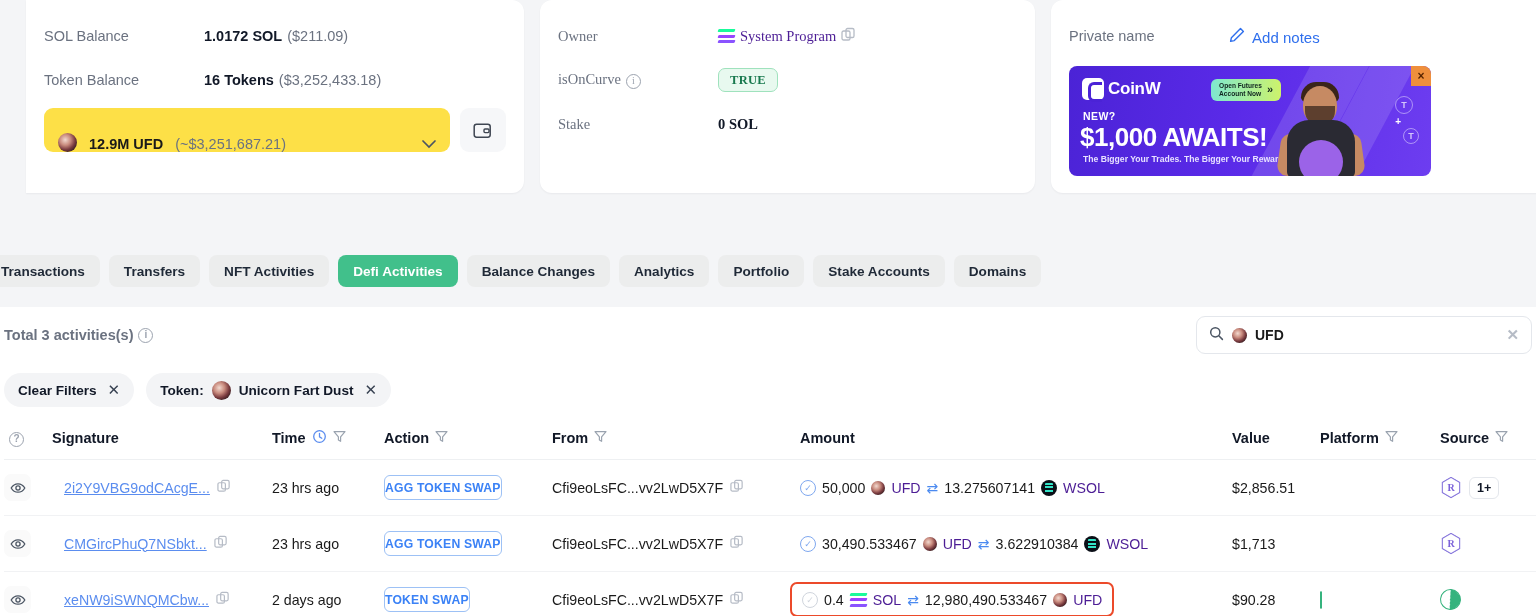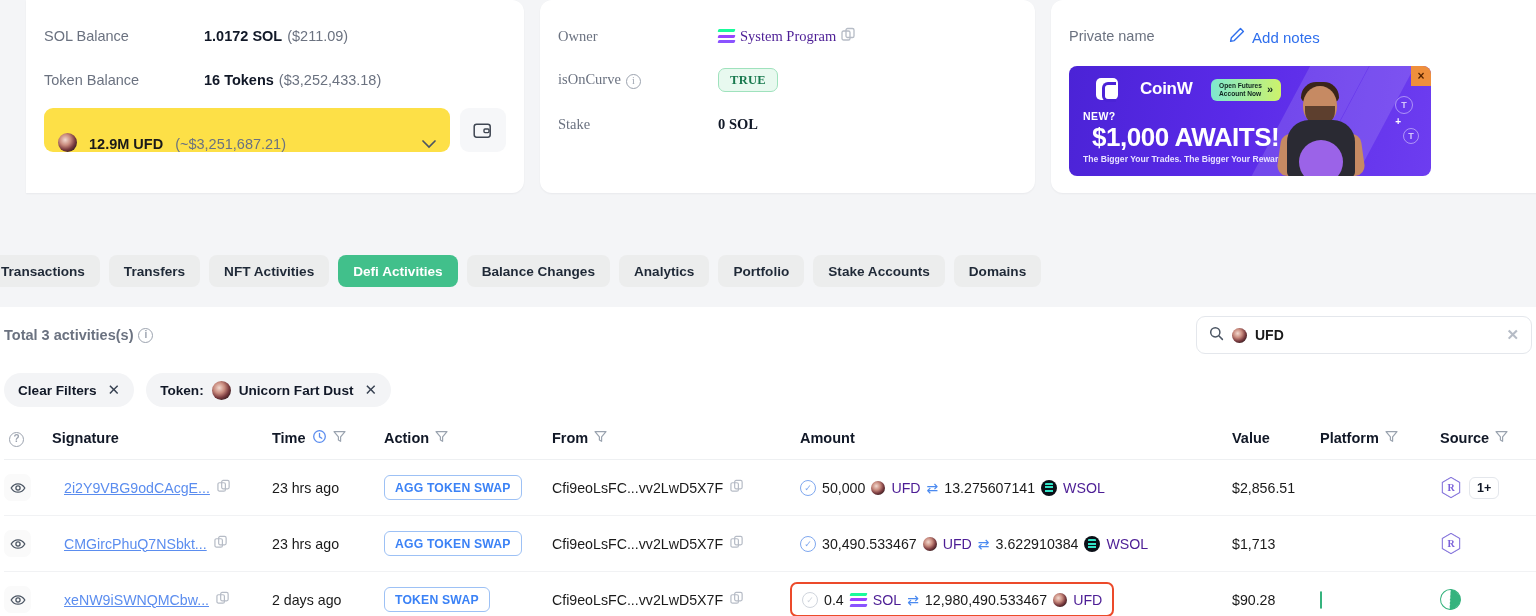--- a/index.html
+++ b/index.html
@@ -87,40 +87,40 @@
   .banner {
     margin-top: 8px; width: 362px; height: 110px; border-radius: 8px;
     background: linear-gradient(100deg,#4b23d6 0%,#5a2ae8 45%,#6d3df0 100%);
     position: relative; overflow: hidden;
   }
   .banner .streak { position:absolute; width:52px; height:220px; background:rgba(255,255,255,.13);
     transform: rotate(28deg); }
   .banner .s1 { right: 92px; top:-60px; }
   .banner .s2 { right: 40px; top:-70px; width:40px; }
   .banner .coinw {
-    position:absolute; left:27px; top:12px; display:flex; align-items:center; gap:22px;
+    position:absolute; left:13px; top:12px; display:flex; align-items:center; gap:4px;
   }
   .banner .cw-mark {
     width:22px;height:22px;border-radius:5px;
     background:#fff; position:relative;
   }
   .banner .cw-mark::after{
     content:""; position:absolute; left:6px; top:4px; width:11px; height:14px;
     border:3.5px solid #4b23d6; border-right:none; border-radius:6px 0 0 6px;
   }
   .banner .cw-name { color:#fff; font-weight:700; font-size:17px; letter-spacing:-.3px;}
   .banner .cta {
     position:absolute; left:142px; top:13px; height:22px; padding:0 8px;
     border-radius:6px; background:linear-gradient(90deg,#7ee8d0,#cdf26b);
     display:flex; align-items:center; gap:5px;
     color:#10241f; font-size:6.6px; font-weight:700; line-height:1.25;
   }
   .banner .cta span.arrows { font-size:11px; font-weight:700; }
   .banner .newq { position:absolute; left:14px; top:44px; color:#fff; font-weight:800; font-size:10.5px; letter-spacing:.4px;}
-  .banner .awaits { position:absolute; left:23px; top:56px; color:#fff; font-weight:800; font-size:26px; letter-spacing:-.5px;}
+  .banner .awaits { position:absolute; left:11px; top:56px; color:#fff; font-weight:800; font-size:26px; letter-spacing:-.5px;}
   .banner .sub { position:absolute; left:14px; top:88px; color:#e7e1ff; font-size:8.6px; font-weight:700;}
   .banner .person {
     position:absolute; right:66px; bottom:0; width:88px; height:96px;
   }
   .banner .head{position:absolute;left:26px;top:6px;width:34px;height:38px;border-radius:50% 50% 45% 45%;background:#c68a63;}
   .banner .hair{position:absolute;left:24px;top:2px;width:38px;height:20px;border-radius:19px 19px 6px 6px;background:#3a2419;}
   .banner .beard{position:absolute;left:28px;top:26px;width:30px;height:20px;border-radius:0 0 15px 15px;background:#4a3125;opacity:.85;}
   .banner .body{position:absolute;left:10px;top:40px;width:68px;height:58px;border-radius:22px 22px 6px 6px;background:#2a2a33;}
   .banner .armL{position:absolute;left:2px;top:54px;width:20px;height:42px;border-radius:10px;background:#c68a63;transform:rotate(8deg);}
   .banner .armR{position:absolute;right:2px;top:54px;width:20px;height:42px;border-radius:10px;background:#c68a63;transform:rotate(-8deg);}
@@ -180,21 +180,21 @@
     padding: 14px 0; border-bottom:1px solid #f1f2f4; font-size:14.2px; vertical-align: middle;
     white-space: nowrap;
   }
   tbody tr:last-child td { border-bottom: none; }
   .eye-btn {
     width:27px;height:27px;border-radius:7px;background:#fafafa;
     display:flex;align-items:center;justify-content:center;color:#4b5563;
   }
   .sig { color:#5b8def; display:inline-block; max-width:160px; overflow:hidden; text-overflow:ellipsis; vertical-align:middle;margin-left:12px;}
   .action-pill {
-    display:inline-flex;align-items:center;justify-content:center;height:25px;padding:0 10px;
+    display:inline-flex;align-items:center;justify-content:center;height:25px;padding:0 0;
     border:1px solid #9dc1f5;border-radius:6px;color:#3b82f6;font-size:12.2px;font-weight:700;letter-spacing:.2px;
   }
   .amt { display:flex; align-items:center; gap:6px; }
   .chk { width:16px;height:16px;border-radius:50%;border:1.5px solid #7fa8ef;color:#7fa8ef;
     display:inline-flex;align-items:center;justify-content:center;font-size:9px;flex:none;}
   .chk.gray { border-color:#d0d5dd; color:#d0d5dd; }
   .swap-ar { color:#4b8af0; font-size:14px; }
   .wsol-ico { width:16px;height:16px;border-radius:50%;background:#0b0f17;flex:none;position:relative;}
   .wsol-ico::after{content:"";position:absolute;left:4px;top:3px;right:4px;bottom:3px;
     background:repeating-linear-gradient(#33e3c7 0 2px,#0b0f17 2px 3.5px);border-radius:1px;}

